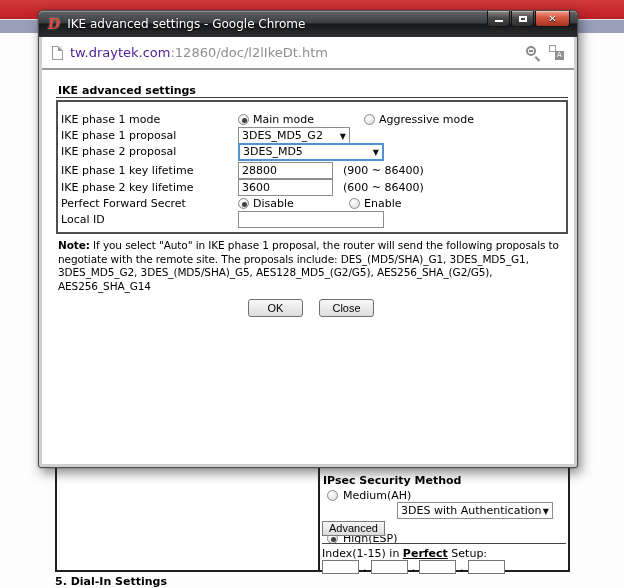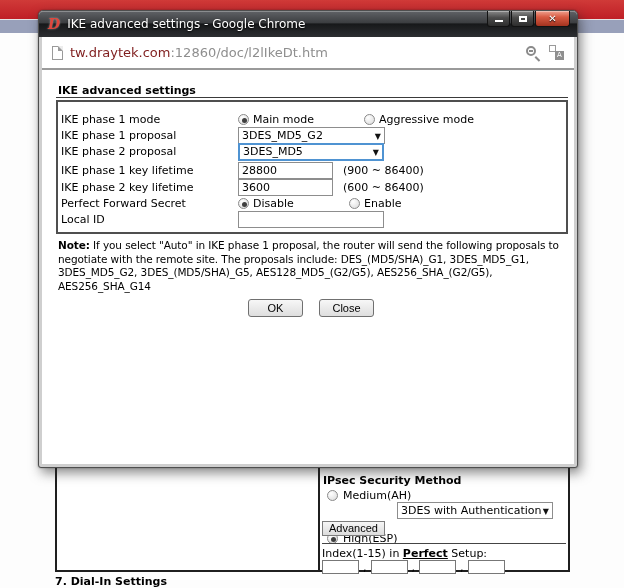--- a/index.html
+++ b/index.html
@@ -58,41 +58,41 @@
   .glyph-max { width:8px; height:6px; border:2px solid #fff; }
   .glyph-x   { color:#fff; font-weight:bold; font-size:10px; text-shadow:0 1px 1px #000; }
 
   .client { position:absolute; left:3px; right:3px; top:26px; bottom:3px; background:#fff; overflow:hidden; }
   .toolbar { position:absolute; left:0; top:0; right:0; height:33px; background:#fff;
              border-bottom:2px solid #9a9a9a; display:flex; align-items:center; padding:0 10px; }
   .pageico { width:11px; height:14px; border:1px solid #9a9a9a; background:#fff; position:relative; flex:0 0 auto; }
   .pageico::after { content:""; position:absolute; right:-1px; top:-1px; border-style:solid;
                     border-width:0 5px 5px 0; border-color:transparent #ededed #9a9a9a transparent; }
   .url { margin-left:7px; font-size:13px; color:#8e8e8e; white-space:nowrap; }
-  .url .host { color:#7f1d1d; }
+  .url .host { color:#4c1d95; }
   .tool-icons { margin-left:auto; display:flex; align-items:center; gap:8px; }
   .mag { width:16px; height:16px; position:relative; cursor:pointer; }
   .mag .lens { position:absolute; left:1px; top:1px; width:10px; height:10px; border:2px solid #8a8a8a; border-radius:50%; }
   .mag .minus { position:absolute; left:4px; top:5px; width:4px; height:2px; background:#8a8a8a; }
   .mag .handle { position:absolute; left:11px; top:11px; width:6px; height:2px; background:#8a8a8a;
                  transform:rotate(45deg); transform-origin:0 0; }
   .popin { width:15px; height:15px; position:relative; cursor:pointer; }
   .popin .sq1 { position:absolute; left:0; top:0; width:7px; height:7px; border:1px solid #9a9a9a; }
   .popin .sq2 { position:absolute; right:0; bottom:0; width:9px; height:9px; background:#8f8f8f;
                 color:#fff; font-size:7px; line-height:9px; text-align:center; }
   .popin .sq2::before { content:"A"; }
 
   
   .dlg-head { position:absolute; left:16px; top:47px; font-weight:bold; }
   .dlg-underline { position:absolute; left:14px; top:60px; width:512px; height:1px; background:#3a3a3a; }
   .formbox { position:absolute; left:14px; top:63px; width:512px; height:134px; border:2px solid #4f4f4f; background:#fff; }
   .frow { position:absolute; left:3px; right:2px; height:17px; display:flex; align-items:center; }
   .frow .lbl { width:177px; flex:0 0 auto; }
   .opt { display:flex; align-items:center; gap:4px; }
-  .frow .ctrl-sel { width:147px; height:17px; }
+  .frow .ctrl-sel { width:112px; height:17px; }
   .frow .ctrl-sel2 { width:146px; height:18px; }
   .frow input.txt { height:17px; border:1px solid #8d8d8d; font-size:11px; padding:0 3px; font-family:inherit; }
   .hint { margin-left:10px; }
   .note { position:absolute; left:16px; top:202px; width:506px; font-size:10.5px; line-height:13.5px; letter-spacing:-0.1px; }
   .dlg-btn { position:absolute; top:262px; width:55px; height:18px; background:linear-gradient(#f7f7f7,#dedede);
              border:1px solid #707070; border-radius:3px; font-size:11px; line-height:16px; text-align:center; cursor:pointer; }
   .btn-ok { left:206px; } .btn-close { left:277px; }
 </style>
 </head>
 <body>
@@ -128,21 +128,21 @@
 <div class="idx-row">
   <input style="">
   <span>,</span>
   <input style="">
   <span>,</span>
   <input style="">
   <span>,</span>
   <input style="">
 </div>
 
-<div class="dialin">7. Dial-In Settings</div>
+<div class="dialin">5. Dial-In Settings</div>
 
 <div class="window">
   <div class="titlebar">
     <span class="dlogo">D</span>
     <span class="wtitle">IKE advanced settings - Google Chrome</span>
   </div>
   <div class="winbtns">
     <div class="wbtn">
         <span class="glyph-min"></span>
       </div>

